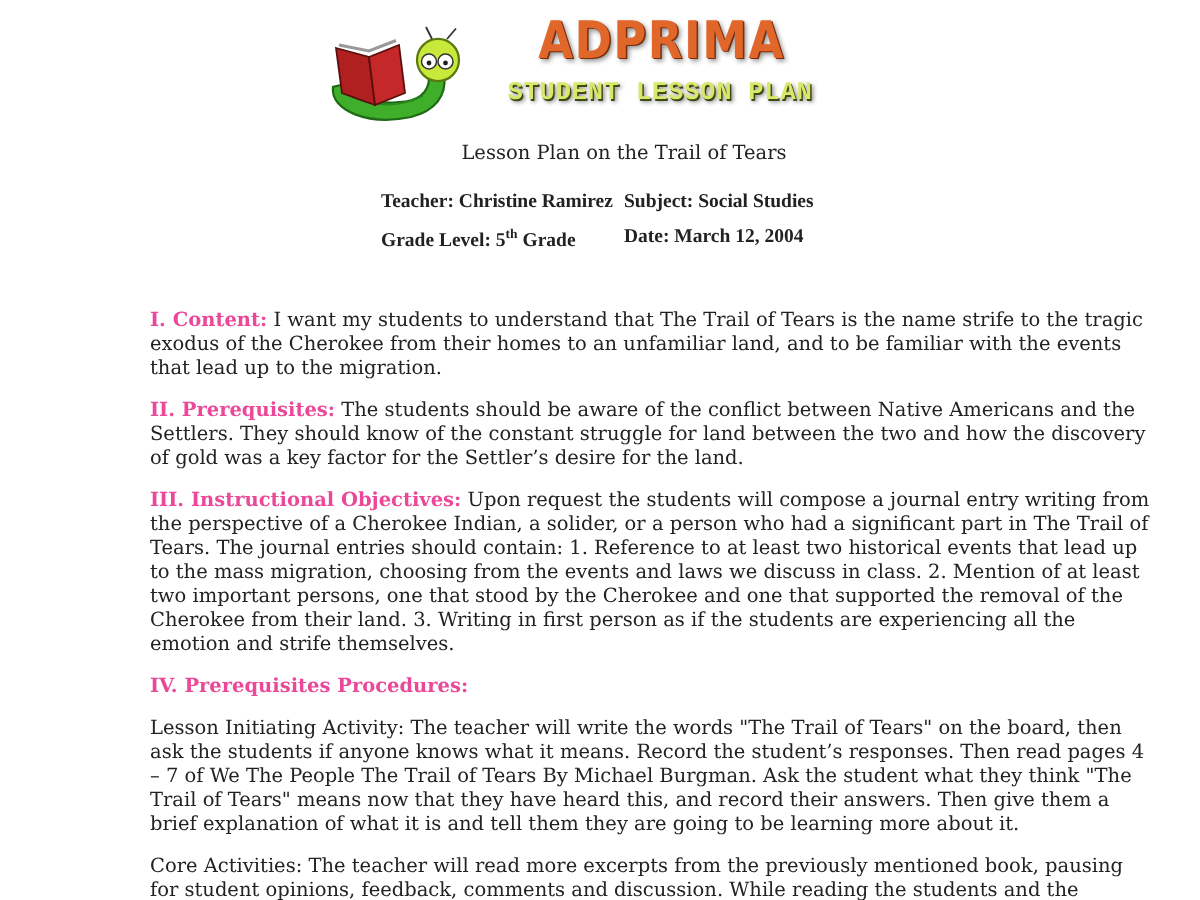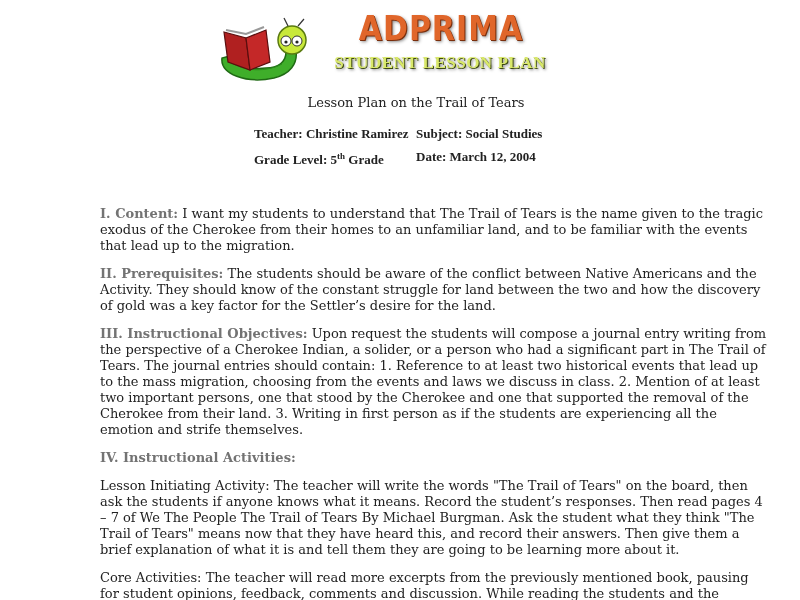--- a/index.html
+++ b/index.html
@@ -43,21 +43,21 @@
       text-shadow: 1px 1px 0 #7a2e0c, 2px 2px 3px rgba(0,0,0,0.45);
       line-height: 36px;
       transform: scaleY(1.15);
     }
     .brand-sub {
       position: absolute;
       left: 104px;
       top: 44px;
       width: 240px;
       text-align: center;
-      font-family: Liberation Serif, serif;
+      font-family: Liberation Mono, monospace;
       font-weight: bold;
       font-size: 17px;
       color: #d9e86a;
       text-shadow: 1px 1px 0 #3d4a10, 2px 2px 3px rgba(0,0,0,0.5);
       line-height: 22px;
       letter-spacing: 0.5px;
     }
     .doc-title {
       position: absolute;
       left: 16px;
@@ -90,21 +90,21 @@
       position: absolute;
       left: 100px;
       top: 206px;
       width: 670px;
       font-size: 13px;
       line-height: 16px;
     }
     .content p {
       margin: 0 0 12px 0;
     }
-    .content b { color: #737373; }
+    .content b { color: #ec4899; }
     .u { }
   </style>
 </head>
 <body>
 
 <div class="banner">
   <svg class="worm" viewBox="0 0 100 76">
 
     <path d="M6 46 C 4 62, 30 72, 58 66 C 74 62, 82 52, 80 38 L 70 40 C 70 50, 62 56, 50 56 C 34 58, 16 52, 14 44 Z" fill="#3fae2a" stroke="#1f6a14" stroke-width="1.5"></path>
     <path d="M14 50 C 30 60, 50 60, 66 52" fill="none" stroke="#2a8a1c" stroke-width="1"></path>
@@ -149,32 +149,32 @@
       <span>Date:</span>
       <span>March 12, 2004</span>
     </td>
   </tr>
 </tbody>
   </table>
 
 <div class="content">
   <p>
     <b>I. Content:</b>
-    <span>I want my students to understand that The Trail of Tears is the name given to the tragic exodus of the Cherokee from their homes to an unfamiliar land, and to be familiar with the events that lead up to the migration.</span>
+    <span>I want my students to understand that The Trail of Tears is the name strife to the tragic exodus of the Cherokee from their homes to an unfamiliar land, and to be familiar with the events that lead up to the migration.</span>
   </p>
   <p>
     <b>II. Prerequisites:</b>
-    <span>The students should be aware of the conflict between Native Americans and the Activity. They should know of the constant struggle for land between the two and how the discovery of gold was a key factor for the Settler’s desire for the land.</span>
+    <span>The students should be aware of the conflict between Native Americans and the Settlers. They should know of the constant struggle for land between the two and how the discovery of gold was a key factor for the Settler’s desire for the land.</span>
   </p>
   <p>
     <b>III. Instructional Objectives:</b>
     <span>Upon request the students will compose a journal entry writing from the perspective of a Cherokee Indian, a solider, or a person who had a significant part in The Trail of Tears. The journal entries should contain: 1. Reference to at least two historical events that lead up to the mass migration, choosing from the events and laws we discuss in class. 2. Mention of at least two important persons, one that stood by the Cherokee and one that supported the removal of the Cherokee from their land. 3. Writing in first person as if the students are experiencing all the emotion and strife themselves.</span>
   </p>
   <p>
-    <b>IV. Instructional Activities:</b>
+    <b>IV. Prerequisites Procedures:</b>
   </p>
   <p>
     <span class="u">Lesson Initiating Activity:</span>
     <span>The teacher will write the words "The Trail of Tears" on the board, then ask the students if anyone knows what it means. Record the student’s responses. Then read pages 4 – 7 of</span>
     <span class="u">We The People The Trail of Tears</span>
     <span>By Michael Burgman. Ask the student what they think "The Trail of Tears" means now that they have heard this, and record their answers. Then give them a brief explanation of what it is and tell them they are going to be learning more about it.</span>
   </p>
   <p>
     <span class="u">Core Activities:</span>
     <span>The teacher will read more excerpts from the previously mentioned book, pausing for student opinions, feedback, comments and discussion. While reading the students and the teacher will work together to construct a time line depicting the events that lead up to The Trail of Tears, and those</span>

